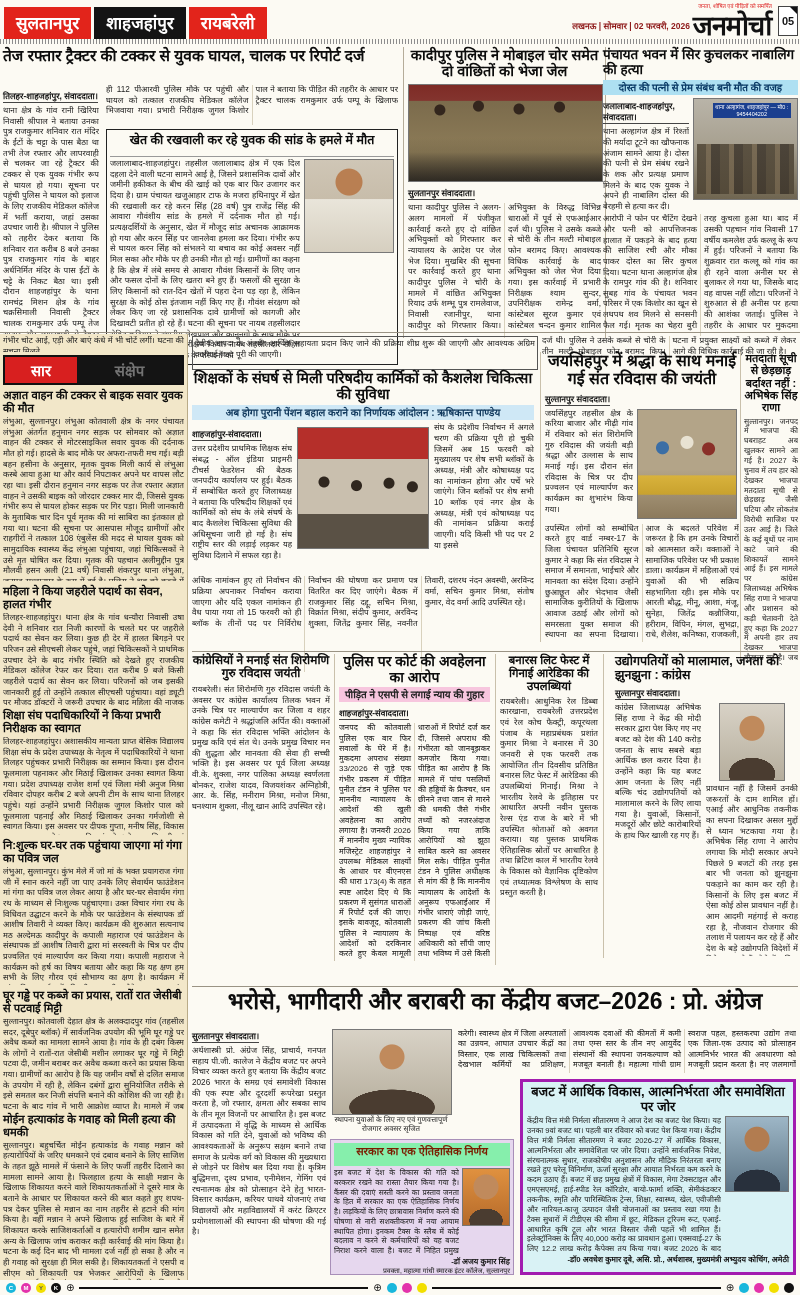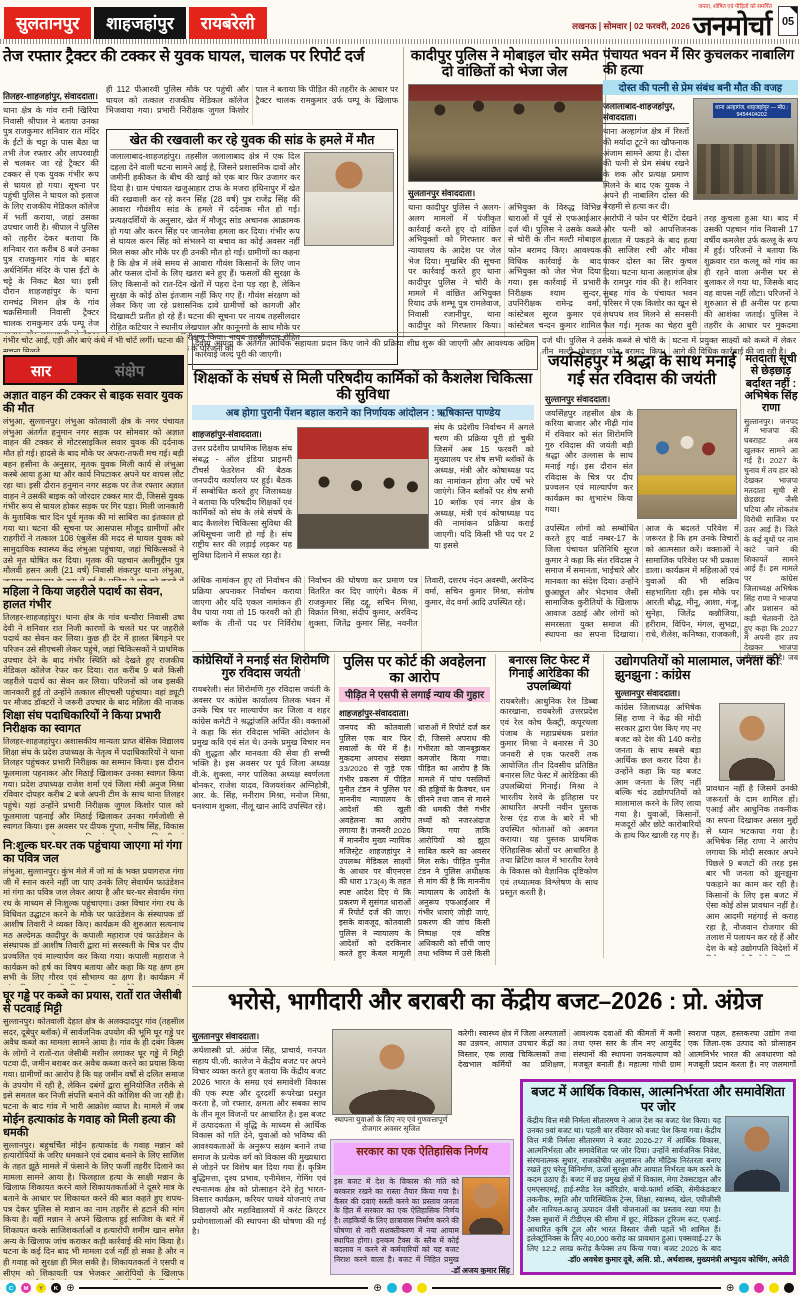--- a/index.html
+++ b/index.html
@@ -79,21 +79,21 @@
 
   <div class="abs" style="left:3px;top:47px;width:395px;">
     <div class="hl" style="font-size:15.5px;">तेज रफ्तार ट्रैक्टर की टक्कर से युवक घायल, चालक पर रिपोर्ट दर्ज</div>
     <div class="abs" style="left:0;top:38px;width:96px;">
       <span class="by">तिलहर-शाहजहांपुर, संवाददाता।</span>
       <div class="bt" style="height:238px;">थाना क्षेत्र के गांव रानी खिरिया निवासी श्रीपाल ने बताया उनका पुत्र राजकुमार शनिवार रात मंदिर के ईंटों के चट्टा के पास बैठा था तभी तेज रफ्तार और लापरवाही से चलकर जा रहे ट्रैक्टर की टक्कर से एक युवक गंभीर रूप से घायल हो गया। सूचना पर पहुंची पुलिस ने घायल को इलाज के लिए राजकीय मेडिकल कॉलेज में भर्ती कराया, जहां उसका उपचार जारी है। श्रीपाल ने पुलिस को तहरीर देकर बताया कि शनिवार रात करीब 8 बजे उनका पुत्र राजकुमार गांव के बाहर अर्धनिर्मित मंदिर के पास ईंटों के चट्टे के निकट बैठा था। इसी दौरान शाहजहांपुर के थाना रामचंद्र मिशन क्षेत्र के गांव चक्रसिमाली निवासी ट्रैक्टर चालक रामकुमार उर्फ पम्पू तेज रफ्तार और लापरवाही से ट्रैक्टर चलाते हुए वहां पहुंचा और राजकुमार को टक्कर मार दी। हादसे में राजकुमार के दाहिने पैर में</div>
     </div>
     <div class="abs" style="left:103px;top:38px;width:292px;">
       <div class="bt c2" style="height:40px;">ही 112 पीआरवी पुलिस मौके पर पहुंची और घायल को तत्काल राजकीय मेडिकल कॉलेज भिजवाया गया। प्रभारी निरीक्षक जुगल किशोर पाल ने बताया कि पीड़ित की तहरीर के आधार पर ट्रैक्टर चालक रामकुमार उर्फ पम्पू के खिलाफ नामजद रिपोर्ट दर्ज कर ली गई है। मामले की जांच की जा रही है।</div>
       <div style="border:1.5px solid #222;margin-top:4px;padding:3px;height:228px;overflow:hidden;">
-        <div class="hl" style="font-size:12.5px;text-align:center;border-bottom:1px solid #999;padding-bottom:2px;">खेत की रखवाली कर रहे युवक की सांड के हमले में मौत</div>
+        <div class="hl" style="font-size:12.5px;text-align:center;border-bottom:1px solid #999;padding-bottom:9px;">खेत की रखवाली कर रहे युवक की सांड के हमले में मौत</div>
         <div class="photo ph-victim" style="float:right;width:88px;height:92px;margin:2px 0 2px 4px;"></div>
         <div class="bt" style="margin-top:2px;">जलालाबाद-शाहजहांपुर। तहसील जलालाबाद क्षेत्र में एक दिल दहला देने वाली घटना सामने आई है, जिसने प्रशासनिक दावों और जमीनी हकीकत के बीच की खाई को एक बार फिर उजागर कर दिया है। ग्राम पंचायत खजुआहार टाफ के मजरा हथिनापुर में खेत की रखवाली कर रहे करन सिंह (28 वर्ष) पुत्र राजेंद्र सिंह की आवारा गौवंशीय सांड के हमले में दर्दनाक मौत हो गई। प्रत्यक्षदर्शियों के अनुसार, खेत में मौजूद सांड अचानक आक्रामक हो गया और करन सिंह पर जानलेवा हमला कर दिया। गंभीर रूप से घायल करन सिंह को संभलने या बचाव का कोई अवसर नहीं मिल सका और मौके पर ही उनकी मौत हो गई। ग्रामीणों का कहना है कि क्षेत्र में लंबे समय से आवारा गौवंश किसानों के लिए जान और फसल दोनों के लिए खतरा बने हुए हैं। फसलों की सुरक्षा के लिए किसानों को रात-दिन खेतों में पहरा देना पड़ रहा है, लेकिन सुरक्षा के कोई ठोस इंतजाम नहीं किए गए हैं। गौवंश संरक्षण को लेकर किए जा रहे प्रशासनिक दावे ग्रामीणों को कागजी और दिखावटी प्रतीत हो रहे हैं। घटना की सूचना पर नायब तहसीलदार रोहित कटियार ने स्थानीय लेखपाल और कानूनगो के साथ मौके पर पहुंचकर घटनास्थल का निरीक्षण किया। नायब तहसीलदार रोहित कटियार ने बताया कि मृतक के परिजनों को</div>
       </div>
     </div>
   </div>
 
   <div class="abs" style="left:403px;top:47px;width:193px;border-left:1px solid #b5ac99;border-right:1px solid #b5ac99;padding:0 4px;">
     <div class="hl" style="font-size:14.5px;text-align:center;">कादीपुर पुलिस ने मोबाइल चोर समेत दो वांछितों को भेजा जेल</div>
     <div class="photo ph-police" style="width:100%;height:96px;margin-top:5px;"></div>
     <span class="by">सुलतानपुर संवाददाता।</span>
@@ -208,21 +208,21 @@
       <span class="by">सुलतानपुर संवाददाता।</span>
       <div class="bt" style="height:226px;">अर्थशास्त्री प्रो. अंग्रेज सिंह, प्राचार्य, गनपत सहाय पी.जी. कालेज ने केंद्रीय बजट पर अपने विचार व्यक्त करते हुए बताया कि केंद्रीय बजट 2026 भारत के समग्र एवं समावेशी विकास की एक स्पष्ट और दूरदर्शी रूपरेखा प्रस्तुत करता है, जो रफ्तार, क्षमता और सबका साथ के तीन मूल विजनों पर आधारित है। इस बजट में उत्पादकता में वृद्धि के माध्यम से आर्थिक विकास को गति देने, युवाओं को भविष्य की आवश्यकताओं के अनुरूप सक्षम बनाने तथा समाज के प्रत्येक वर्ग को विकास की मुख्यधारा से जोड़ने पर विशेष बल दिया गया है। कृत्रिम बुद्धिमत्ता, दृश्य प्रभाव, एनीमेशन, गेमिंग एवं रचनात्मक क्षेत्र को प्रोत्साहन देने हेतु भारत-विस्तार कार्यक्रम, करियर पाथवे योजनाएं तथा विद्यालयों और महाविद्यालयों में करंट क्रिएटर प्रयोगशालाओं की स्थापना की घोषणा की गई है।</div>
     </div>
     <div class="abs" style="left:140px;top:40px;width:118px;">
       <div class="photo ph-man" style="width:100%;height:84px;"></div>
       <div class="cap">स्थापना युवाओं के लिए नए एवं गुणवत्तापूर्ण रोजगार अवसर सृजित</div>
     </div>
     <div class="abs bt c3" style="left:266px;top:40px;width:338px;height:44px;font-size:7.9px;">करेगी। स्वास्थ्य क्षेत्र में जिला अस्पतालों का उन्नयन, आघात उपचार केंद्रों का विस्तार, एक लाख चिकित्सकों तथा देखभाल कर्मियों का प्रशिक्षण, आवश्यक दवाओं की कीमतों में कमी तथा एम्स स्तर के तीन नए आयुर्वेद संस्थानों की स्थापना जनकल्याण को मजबूत बनाती है। महात्मा गांधी ग्राम स्वराज पहल, हस्तकरघा उद्योग तथा एक जिला-एक उत्पाद को प्रोत्साहन आत्मनिर्भर भारत की अवधारणा को मजबूती प्रदान करता है। नए जलमार्गों और तीव्रगामी रेल गलियारों की घोषणा देश की आर्थिक एकीकरण प्रक्रिया को गति देगी। कुल मिलाकर, केंद्रीय बजट 2026 आर्थिक वृद्धि और सामाजिक न्याय एवं समावेशी विकास की दिशा में अग्रसर करने वाला बजट है, यद्यपि कर्मचारियों को कर-स्लैब में छूट की अपेक्षा थी, जिनमें उनकी वास्तविक आय और क्रय-शक्ति को और अधिक मजबूती मिल सकती थी।</div>
 
     <div class="abs" style="left:138px;top:150px;width:184px;height:136px;background:#e6d7ee;border:1px solid #a88fb8;padding:3px;box-sizing:border-box;overflow:hidden;">
-      <div class="subbar" style="background:#f0abfc;color:#7a1d00;font-size:11px;height:32px;line-height:16px;font-weight:700;">सरकार का एक ऐतिहासिक निर्णय</div>
+      <div class="subbar" style="background:#86efac;color:#7a1d00;font-size:11px;height:23px;line-height:16px;font-weight:700;">सरकार का एक ऐतिहासिक निर्णय</div>
       <div class="photo ph-man or" style="float:right;width:46px;height:56px;margin:2px 0 2px 3px;"></div>
       <div class="bt" style="font-size:7.5px;height:88px;margin-top:2px;">इस बजट में देश के विकास की गति को बरकरार रखने का रास्ता तैयार किया गया है। कैंसर की दवाएं सस्ती करने का प्रस्ताव जनता के हित में सरकार का एक ऐतिहासिक निर्णय है। लड़कियों के लिए छात्रावास निर्माण करने की घोषणा से नारी सशक्तीकरण में नया आयाम स्थापित होगा। इनकम टैक्स के स्लैब में कोई बदलाव न करने से कर्मचारियों को यह बजट निराश करने वाला है। बजट में निहित प्रमुख योजनाओं और कार्यक्रमों के लिए आवंटित धन का सदुपयोग न करना सरकार की मंशा पर प्रश्नचिह्न खड़ा करता है। जो मध्यम वर्ग के लिए राहत की तरह शामिल हो।</div>
       <div style="text-align:right;font-size:7.8px;font-weight:700;">-डॉ अजय कुमार सिंह</div>
       <div style="text-align:right;font-size:6.8px;">प्रवक्ता, महात्मा गांधी स्मारक इंटर कॉलेज, सुल्तानपुर</div>
     </div>
 
     <div class="abs" style="left:328px;top:90px;width:276px;height:196px;background:#d9f2f5;border:3px solid #a21caf;padding:3px 4px;box-sizing:border-box;overflow:hidden;">
       <div class="hl" style="font-size:13px;text-align:center;">बजट में आर्थिक विकास, आत्मनिर्भरता और समावेशिता पर जोर</div>
       <div class="photo ph-man bl" style="float:right;width:62px;height:74px;margin:2px 0 2px 4px;"></div>
       <div class="bt" style="font-size:7.6px;height:138px;margin-top:2px;">केंद्रीय वित्त मंत्री निर्मला सीतारमण ने आज देश का बजट पेश किया। यह उनका 9वां बजट था। पहली बार रविवार को बजट पेश किया गया। केंद्रीय वित्त मंत्री निर्मला सीतारमण ने बजट 2026-27 में आर्थिक विकास, आत्मनिर्भरता और समावेशिता पर जोर दिया। उन्होंने सार्वजनिक निवेश, संरचनात्मक सुधार, राजकोषीय अनुशासन और मौद्रिक निरंतरता बनाए रखते हुए घरेलू विनिर्माण, ऊर्जा सुरक्षा और आयात निर्भरता कम करने के कदम उठाए हैं। बजट में छह प्रमुख क्षेत्रों में विकास, मेगा टेक्सटाइल और एमएसएमई, हाई-स्पीड रेल कॉरिडोर, बायो-फार्मा शक्ति, सेमीकंडक्टर तकनीक, स्मृति और पारिस्थितिक ट्रेन्स, शिक्षा, स्वास्थ्य, खेल, एवीजीसी और नारियल-काजू उत्पादन जैसी योजनाओं का प्रस्ताव रखा गया है। टैक्स सुधारों में टीडीएस की सीमा में छूट, मेडिकल टूरिज्म रूट, एआई-आधारित कृषि टूल और भारत विस्तार जैसी पहलें भी शामिल हैं। इलेक्ट्रॉनिक्स के लिए 40,000 करोड़ का प्रावधान हुआ। एक्सवाई-27 के लिए 12.2 लाख करोड़ कैपेक्स तय किया गया। बजट 2026 के बाद सोलर सामान, जूते, ईवी बैटरी, ओलन, कैंसर व शुगर की दवाएं, कपड़ा, सीएनजी, विदेश यात्रा और एयरक्राफ्ट पार्ट्स सस्ते हुए। वहीं हाथ, स्क्रीन और खनिज महंगे हो गए। बजट में आम आदमी के लिए शार्ट टर्म कोई घोषणा नहीं की गयी है किन्तु इससे बाजार में आधारभूत संरचनाओं के बढ़ने एवं निवेश में मजबूती के कारण लम्बे समय प्रभाव सकारात्मक होगा ऐसी सम्भावना है।</div>

